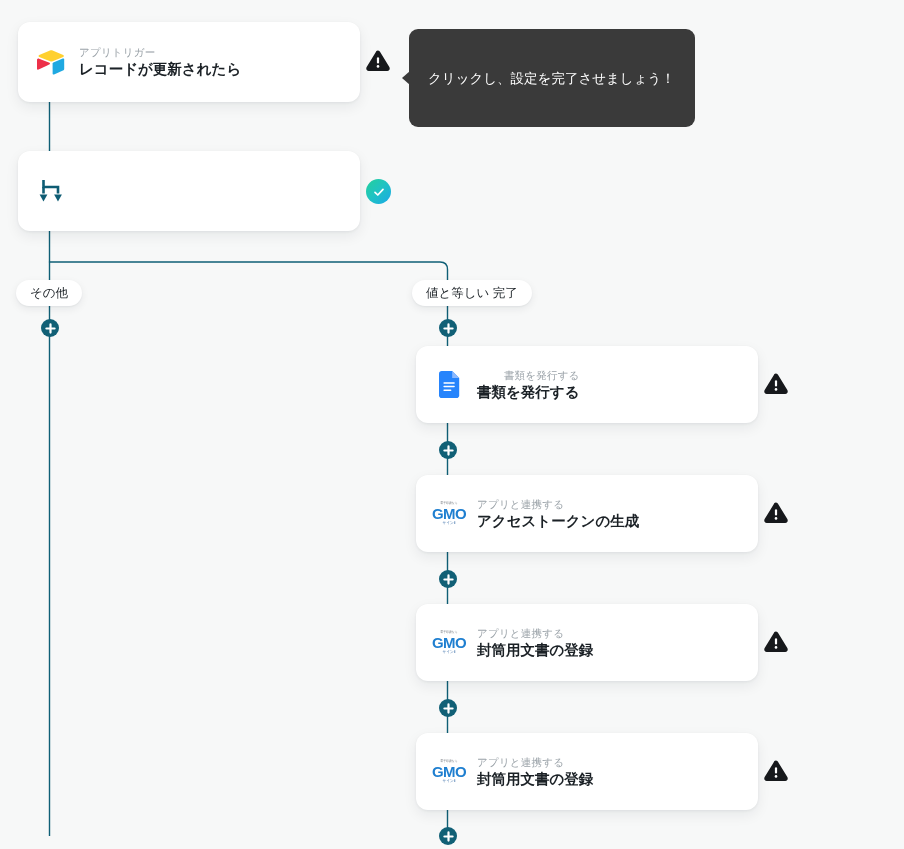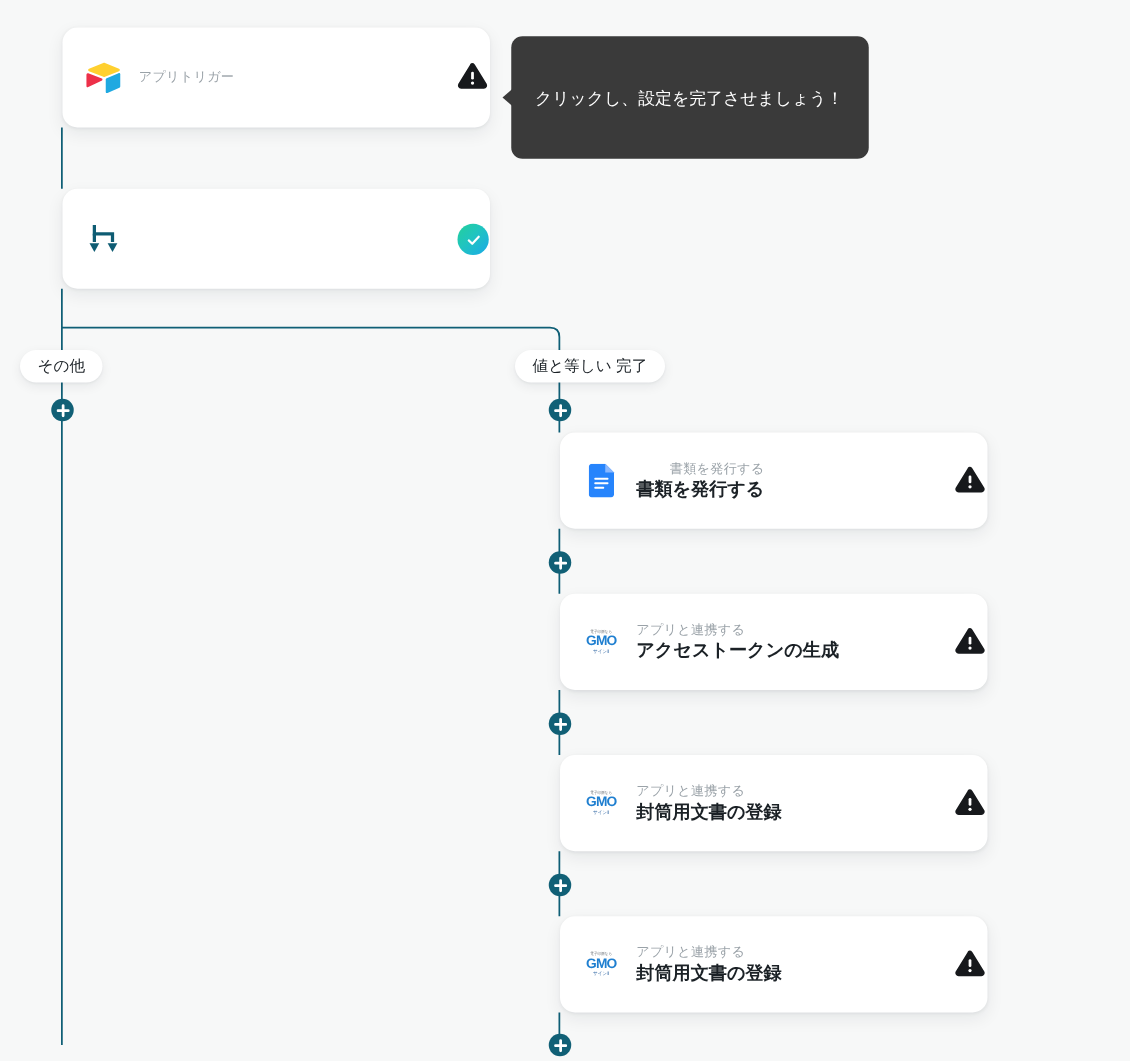--- a/index.html
+++ b/index.html
@@ -32,21 +32,20 @@
   
   .node-card {
     position: absolute;
     background: #ffffff;
     border-radius: 12px;
     box-shadow: 0 1px 3px rgba(16,24,40,.06), 0 5px 14px rgba(16,24,40,.07);
     display: flex;
     align-items: center;
     box-sizing: border-box;
     cursor: pointer;
-    margin-left: 32px;
   }
   .node-icon {
     width: 34px;
     height: 34px;
     flex: 0 0 34px;
     margin-left: 16px;
     margin-right: 11px;
     display: flex;
     align-items: center;
     justify-content: center;
@@ -155,21 +154,21 @@
     justify-content: center;
     line-height: 1;
   }
   .gmo-top {
     font-size: 2.8px;
     color: #6b7076;
     letter-spacing: .1px;
     transform: scaleY(1.15);
   }
   .gmo-mid {
-    font-size: 11px;
+    font-size: 15px;
     font-weight: bold;
     color: #1f7fd0;
     letter-spacing: -.6px;
     margin: 1px 0;
   }
   .gmo-bot {
     font-size: 3.6px;
     color: #3a6ea8;
     letter-spacing: .1px;
     transform: scaleY(1.1);
@@ -205,20 +204,21 @@
   <div class="node-card" style="left:18px; top:22px; width:342px; height:80px;">
     <span class="node-icon">
       <svg width="28" height="26" viewBox="0 0 28 26">
         <path d="M13.6 1.3 L2.2 5.9 C1.3 6.2 1.3 7.5 2.2 7.9 L13.7 12.4 C14.1 12.6 14.6 12.6 15 12.4 L26.2 7.9 C27.1 7.5 27.1 6.3 26.2 5.9 L15 1.3 C14.6 1.1 14.1 1.1 13.6 1.3 Z" fill="#FFD02F"></path>
         <path d="M15.6 14.6 L15.6 24.5 C15.6 25.2 16.3 25.7 17 25.4 L26.5 21.2 C26.9 21 27.2 20.6 27.2 20.1 L27.2 10.4 C27.2 9.7 26.5 9.2 25.8 9.5 L16.3 13.6 C15.9 13.8 15.6 14.2 15.6 14.6 Z" fill="#1FA9E1"></path>
         <path d="M12.6 15.3 L9.7 16.7 L1.6 20.6 C0.9 21 0 20.5 0 19.7 L0 10.8 C0 10.5 0.2 10.2 0.4 10 C0.5 9.9 0.6 9.8 0.7 9.8 C1.1 9.5 1.7 9.5 2.1 9.7 L12.5 13.8 C13.1 14 13.1 15 12.6 15.3 Z" fill="#ED3049"></path>
       </svg>
     </span>
     <span class="node-text">
       <span class="node-kicker">アプリトリガー</span>
+      <span class="node-title">レコードが更新されたら</span>
     </span>
   </div>
 
   <div class="warn-badge" style="left:366px; top:49px;">
     <svg width="24" height="24" viewBox="0 0 24 24">
       <path d="M11.1 3.2 L1.6 18.6 C1.0 19.6 1.7 20.9 2.9 20.9 L21.1 20.9 C22.3 20.9 23.0 19.6 22.4 18.6 L12.9 3.2 C12.3 2.3 10.9 2.3 11.1 3.2 Z" fill="#17191c" stroke="#17191c" stroke-width="2.2" stroke-linejoin="round"></path>
       <rect x="10.9" y="8.3" width="2.2" height="6.3" rx="1.1" fill="#ffffff"></rect>
       <circle cx="12" cy="17.4" r="1.3" fill="#ffffff"></circle>
     </svg>
   </div>

